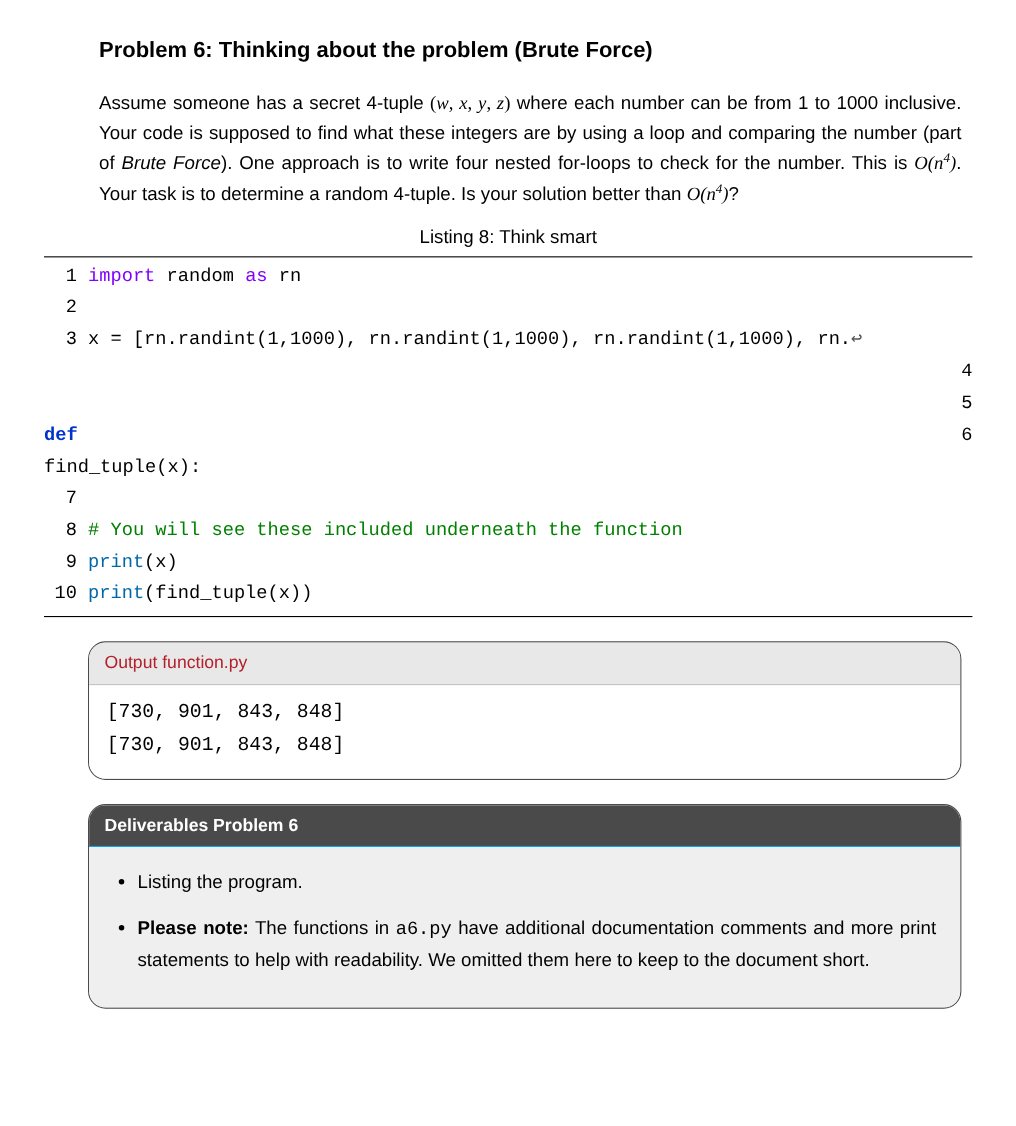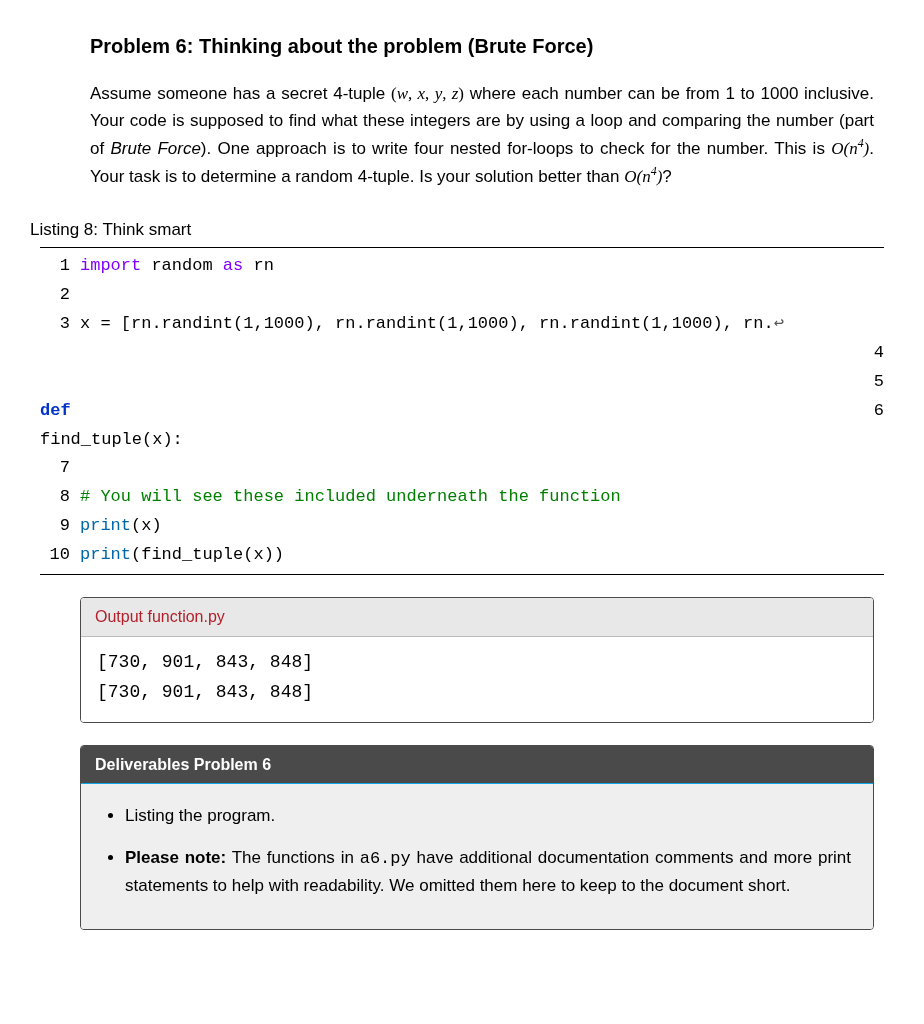--- a/index.html
+++ b/index.html
@@ -38,21 +38,22 @@
   }
   p.body{
     margin:0 0 10px 0;
     text-align:justify;
   }
   .math-i{font-family:"Times New Roman",serif; font-style:italic;}
   .math-r{font-family:"Times New Roman",serif;}
   sup{font-size:0.7em;}
 
   .listing-caption{
-    margin-top:26px;
+    text-align:center;
+    margin-top:12px;
     margin-bottom:4px;
     font-size:17px;
   }
   .codeblock{
     margin:0 10px 0 10px;
   }
   .rule{border-top:1px solid #000;}
   .codegrid{
     display:grid;
     grid-template-columns: 30px 1fr;
@@ -72,21 +73,21 @@
   .cl .kw-def{color:var(--code-def); font-weight:600;}
   .cl .kw-pass{color:var(--code-def); font-weight:600;}
   .cl .cmt{color:var(--code-kw);}
   .cl .fn{color:var(--code-call);}
   .cl .wrap-arrow{color:#555;}
 
   .box{
     margin:22px 0 0 50px;
     margin-right:20px;
     border:1.5px solid var(--box-border);
-    border-radius:4px;
+    border-radius:16px;
     overflow:hidden;
   }
   .box .hd{
     padding:6px 14px;
     font-size:16px;
   }
   .box.output .hd{
     background:var(--box-header2);
     color:var(--output-title);
     border-bottom:1px solid #bbb;

